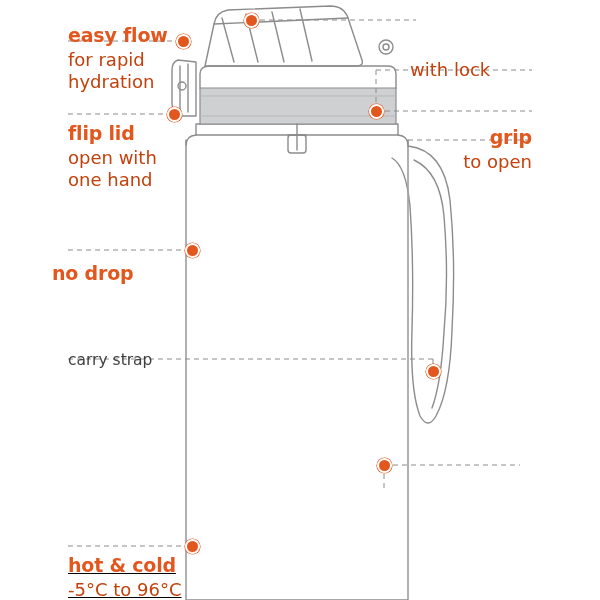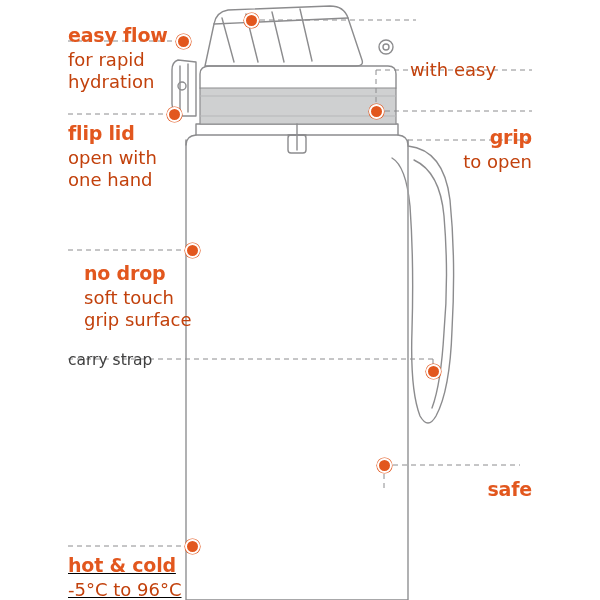--- a/index.html
+++ b/index.html
@@ -130,42 +130,39 @@
   <div class="dot" style="left:377px; top:458px;"></div>
   <div class="dot" style="left:185px; top:539px;"></div>
 
   <div class="callout align-left" style="left:68px; top:24px;">
     <span class="title">easy flow</span>
     <span class="sub">for rapid
 hydration</span>
   </div>
 
   <div class="callout align-left" style="left:410px; top:59px;">
-    <span class="sub">with easy</span>
+    <span class="sub">with lock</span>
   </div>
 
   <div class="callout align-left" style="left:68px; top:122px;">
     <span class="title">flip lid</span>
     <span class="sub">open with
 one hand</span>
   </div>
 
   <div class="callout align-right" style="left:392px; top:126px; width:140px;">
     <span class="title">grip</span>
     <span class="sub">to open</span>
   </div>
 
-  <div class="callout align-left" style="left:84px; top:262px;">
+  <div class="callout align-left" style="left:52px; top:262px;">
     <span class="title">no drop</span>
-    <span class="sub">soft touch
-grip surface</span>
   </div>
 
   <div class="callout align-right" style="left:378px; top:478px; width:154px;">
-    <span class="title">safe</span>
   </div>
 
   <div class="callout align-left" style="left:68px; top:554px;text-decoration:underline;">
     <span class="title">hot &amp; cold</span>
     <span class="sub">-5°C to 96°C</span>
   </div>
 
   <div class="plain-label" style="left:68px; top:351px;">carry strap</div>
 
 </div>

